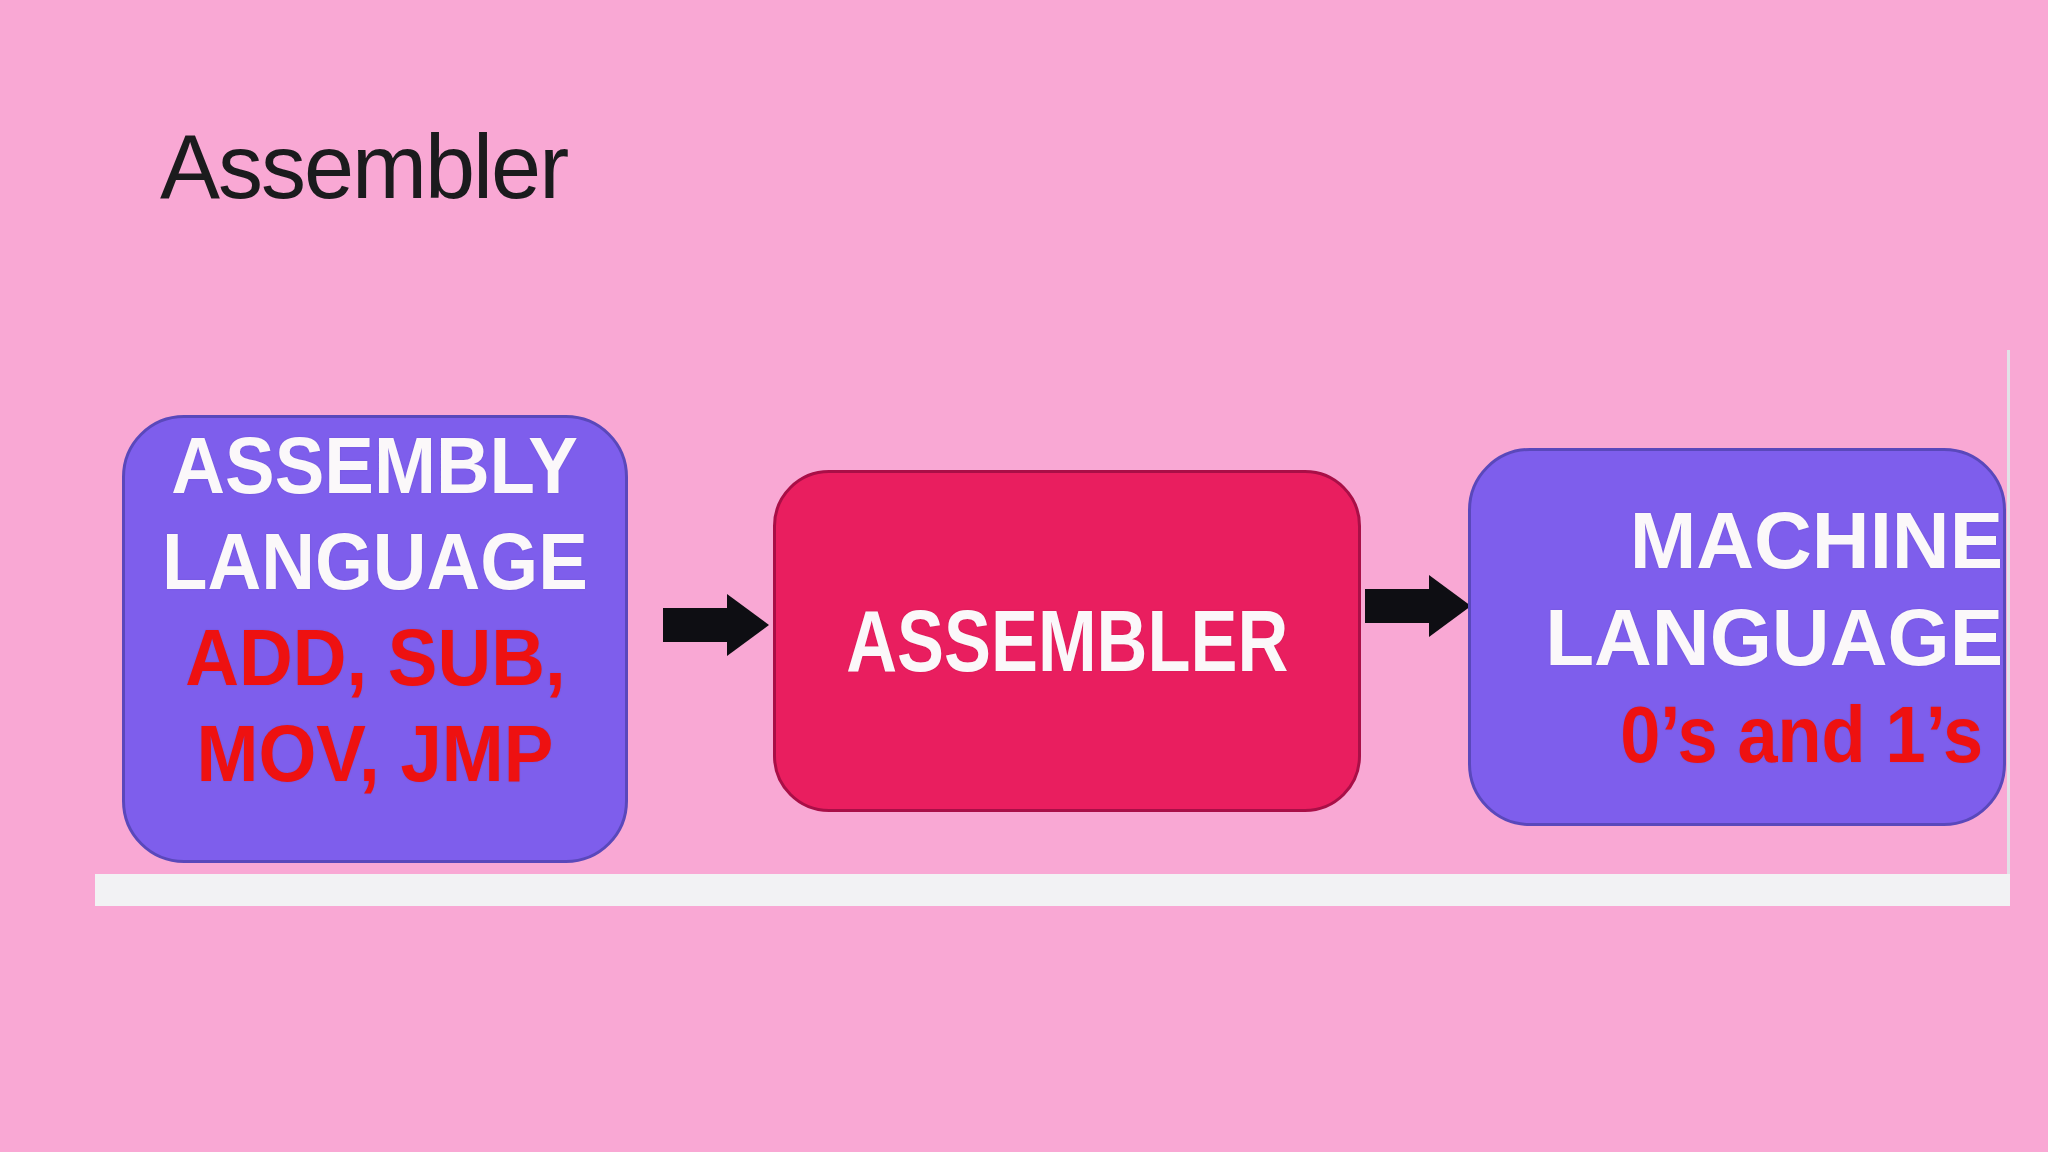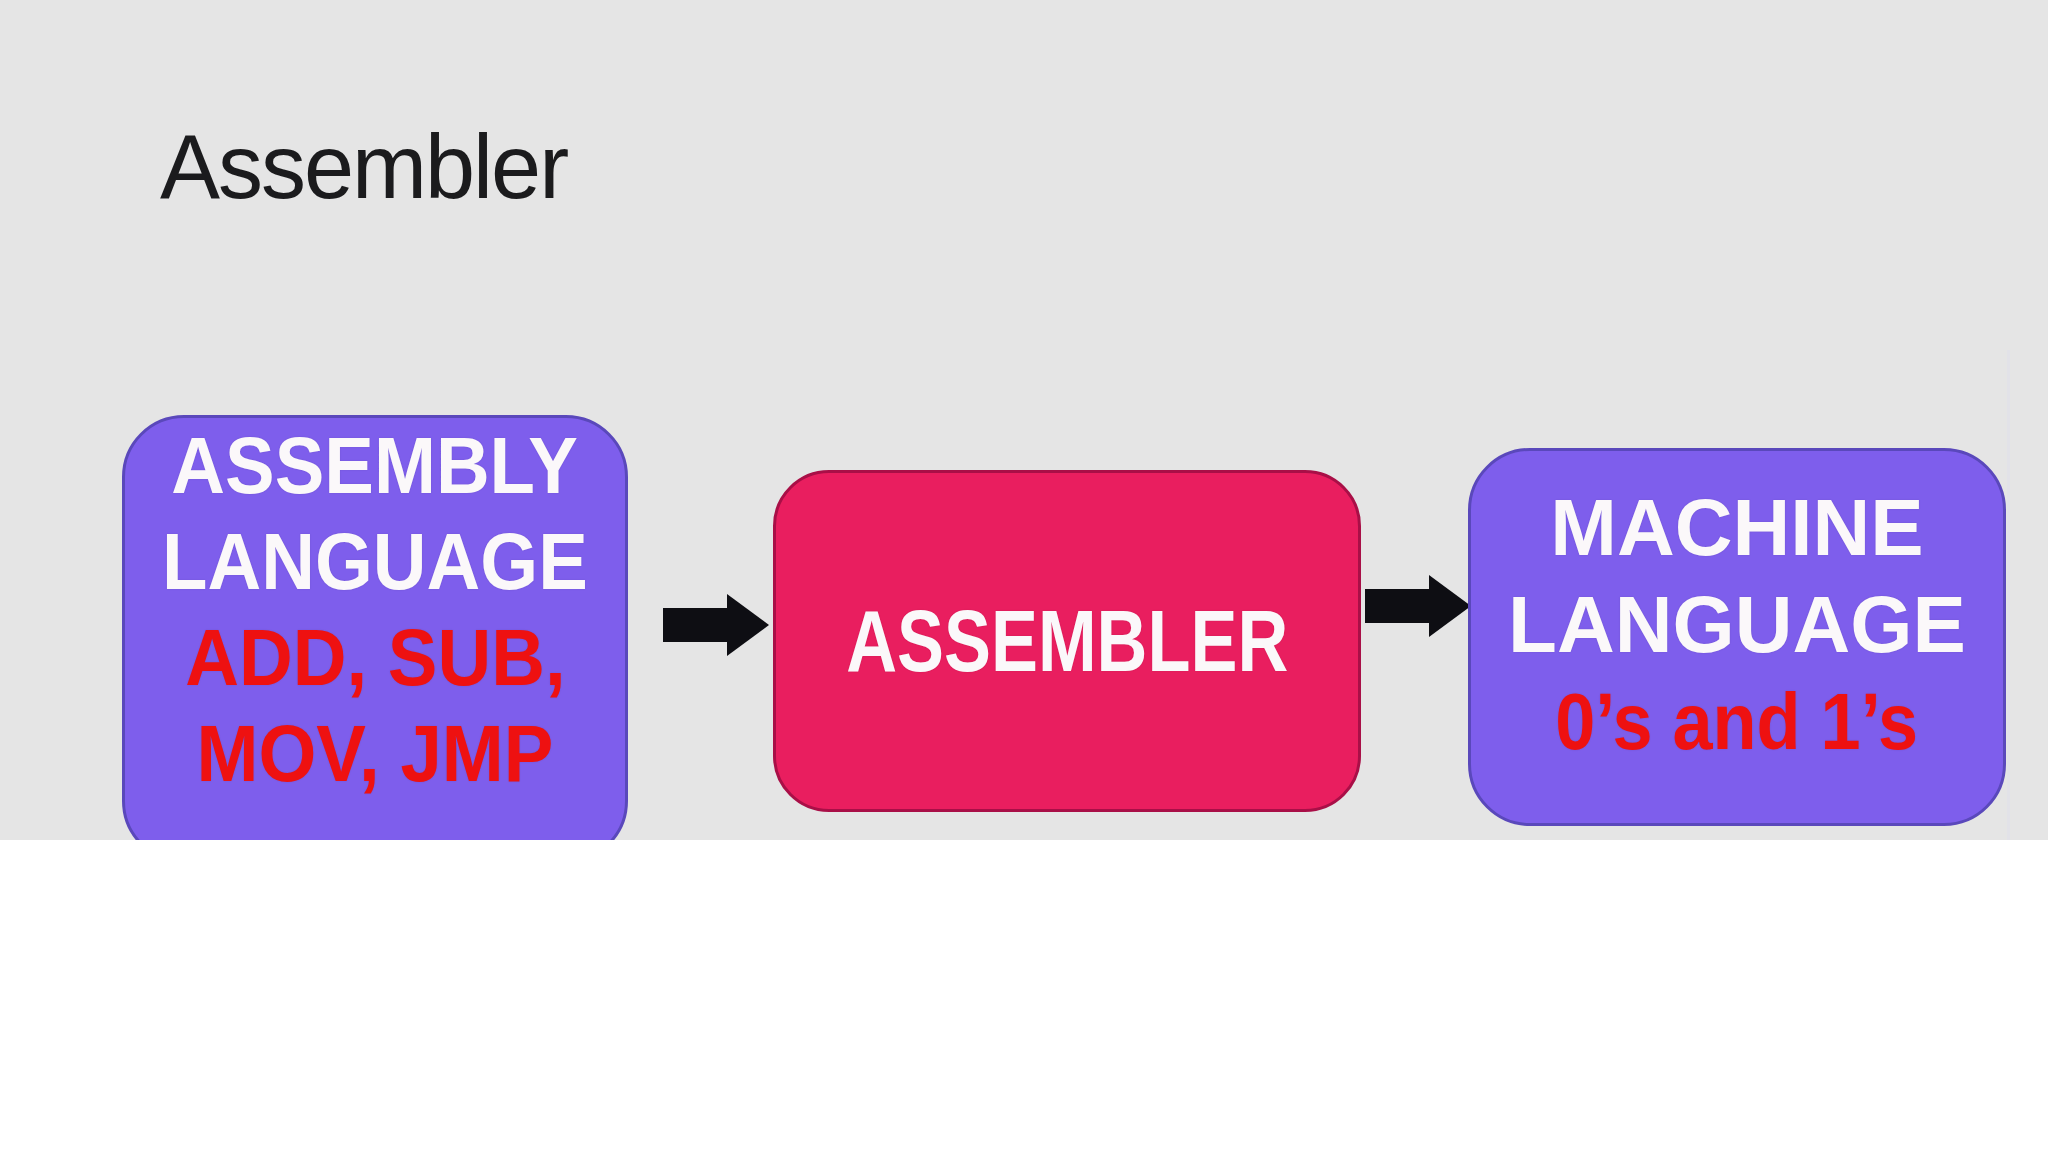--- a/index.html
+++ b/index.html
@@ -1,19 +1,19 @@
 <!DOCTYPE html>
 <html><head>
 <meta charset="utf-8">
 <style>
   html,body { margin:0; padding:0; background:#ffffff; }
   .slide {
     position:relative;
-    width:2048px; height:840px;
-    background:#e5e5e5;
+    width:2048px; height:1152px;
+    background:#f9a8d4;
     overflow:hidden;
     font-family:"Liberation Sans", sans-serif;
   }
   .title {
     position:absolute;
     left:160px; top:122px;
     margin:0;
     font-size:90px;
     font-weight:400;
     letter-spacing:-2px;
@@ -52,21 +52,22 @@
     width:588px; height:342px;
     border-radius:56px;
     border:3px solid #a90f47;
     justify-content:center;
   }
   .box-machine {
     left:1468px; top:448px;
     width:538px; height:378px;
     border-radius:62px;
     border:3px solid #5a48bb;
-    padding-top:28px;
+    padding-top:41px;
+    align-items:flex-end;
   }
   .line {
     display:block;
     font-weight:bold;
     font-size:80px;
     line-height:96px;
     white-space:nowrap;
     text-shadow:0 0 2px rgba(0,0,0,0.12);
   }
   .box-assembly .line { transform:scaleX(0.93); }

